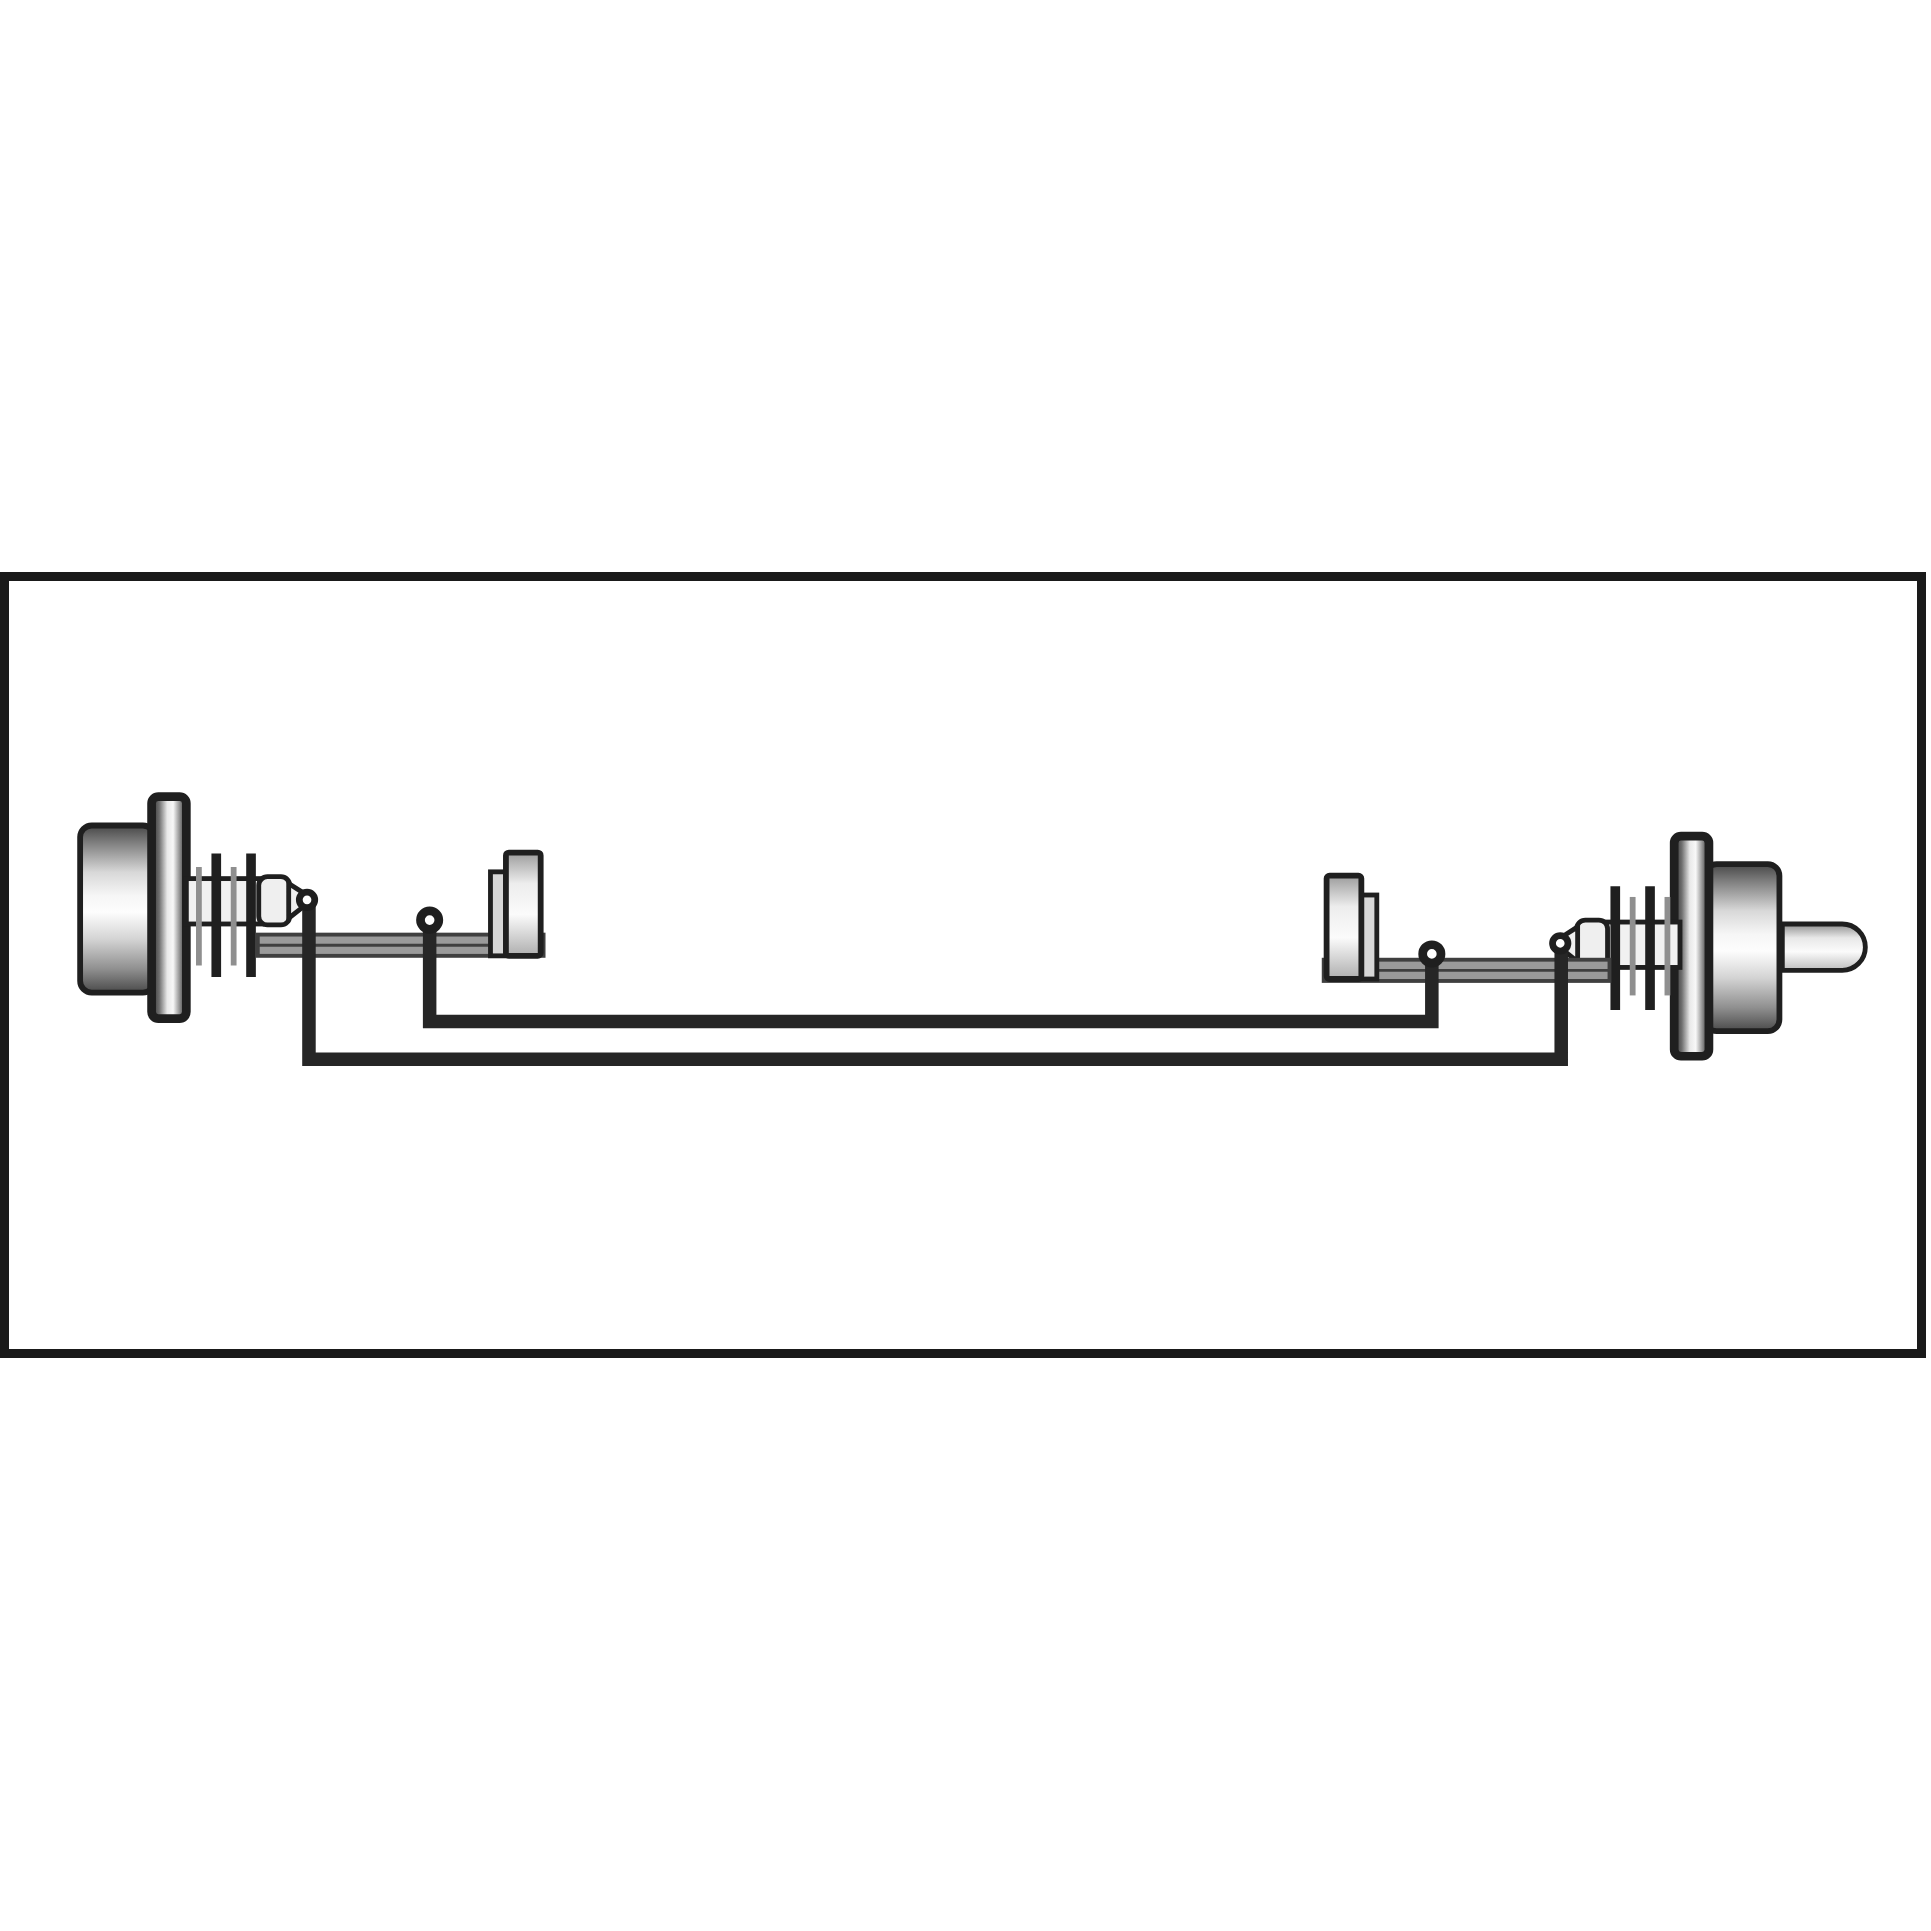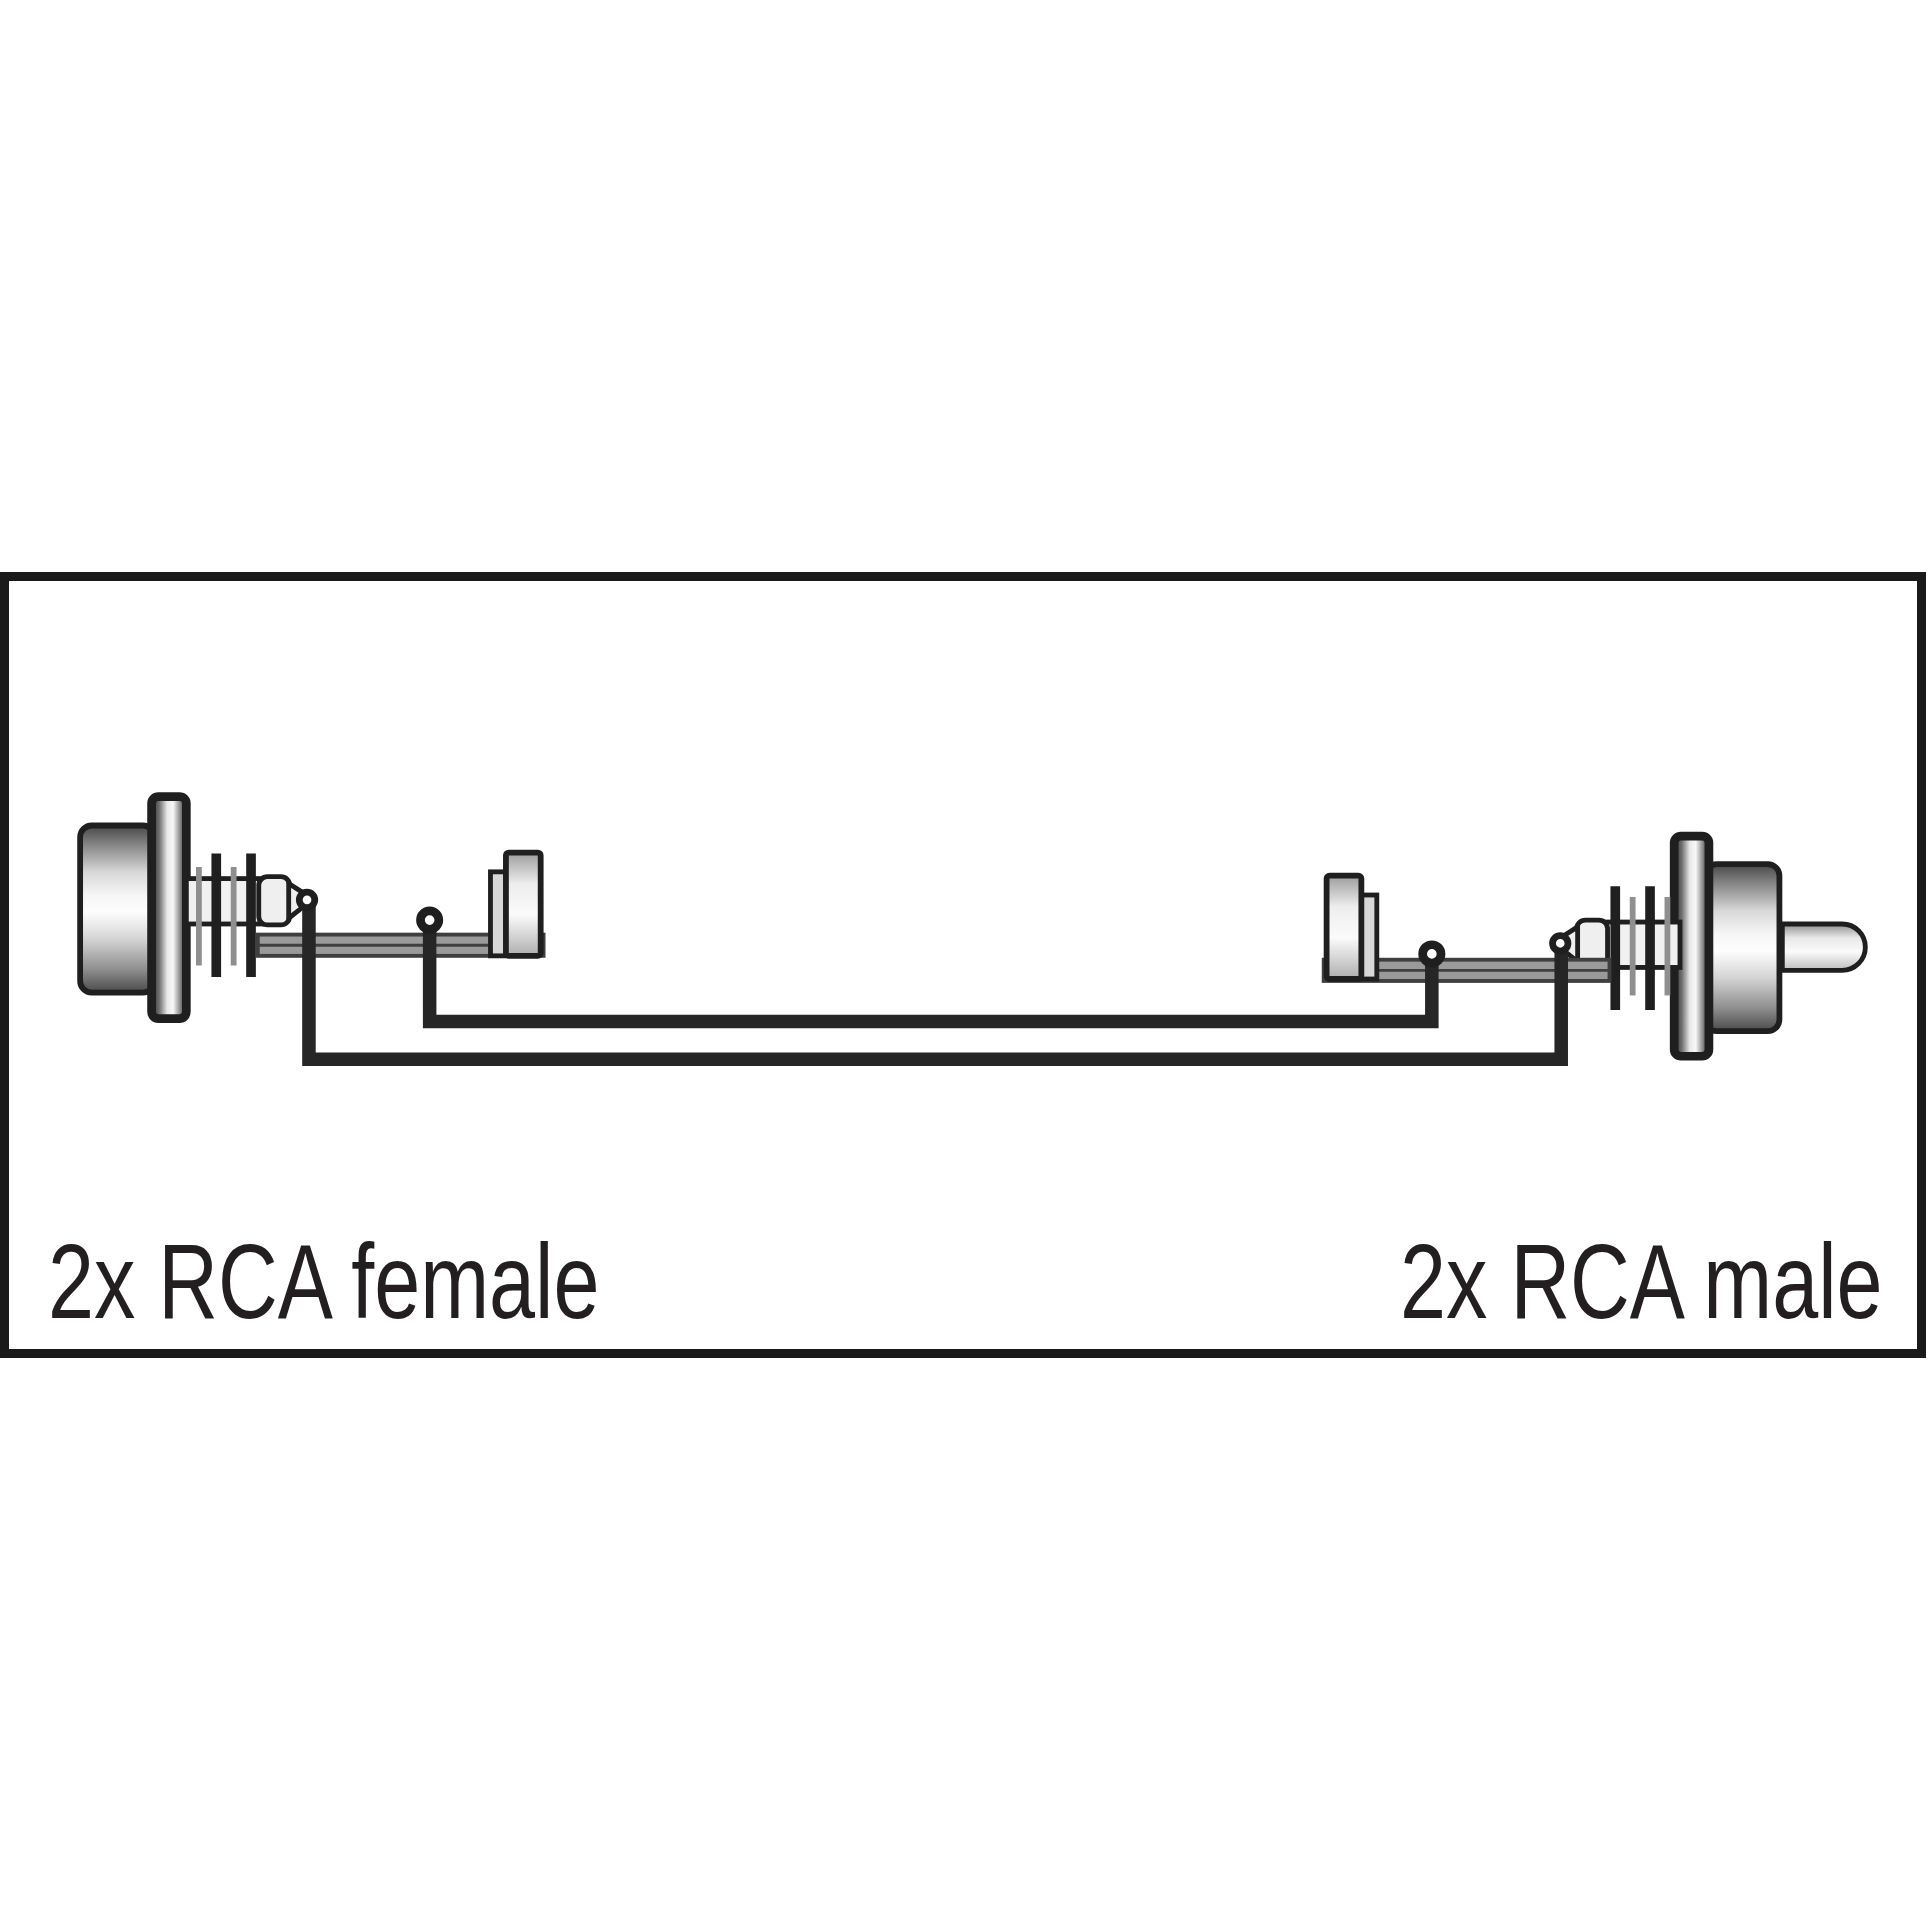--- a/index.html
+++ b/index.html
@@ -132,22 +132,16 @@
     <path d="M320 938 L320 1097 L1617 1097 L1617 985" fill="none" stroke="var(--wire,#262626)" stroke-width="14" stroke-linejoin="miter"></path>
     <path d="M445 960 L445 1058 L1483 1058 L1483 996" fill="none" stroke="var(--wire,#262626)" stroke-width="14" stroke-linejoin="miter"></path>
 
     <circle cx="318" cy="932" r="8" fill="#ffffff" stroke="var(--outline,#1f1f1f)" stroke-width="7"></circle>
     <circle cx="445" cy="953" r="9.5" fill="#ffffff" stroke="var(--outline,#1f1f1f)" stroke-width="9"></circle>
     <circle cx="1616" cy="977" r="8" fill="#ffffff" stroke="var(--outline,#1f1f1f)" stroke-width="7"></circle>
     <circle cx="1483" cy="988" r="9.5" fill="#ffffff" stroke="var(--outline,#1f1f1f)" stroke-width="9"></circle>
   </svg>
 
 
-  <div class="label label-left">
-    <span class="condensed">2x RCA female</span>
-  </div>
 
-  <div class="label label-right">
-    <span class="condensed">2x RCA male</span>
-  </div>
 
 </div>
 
 
 </body></html>

